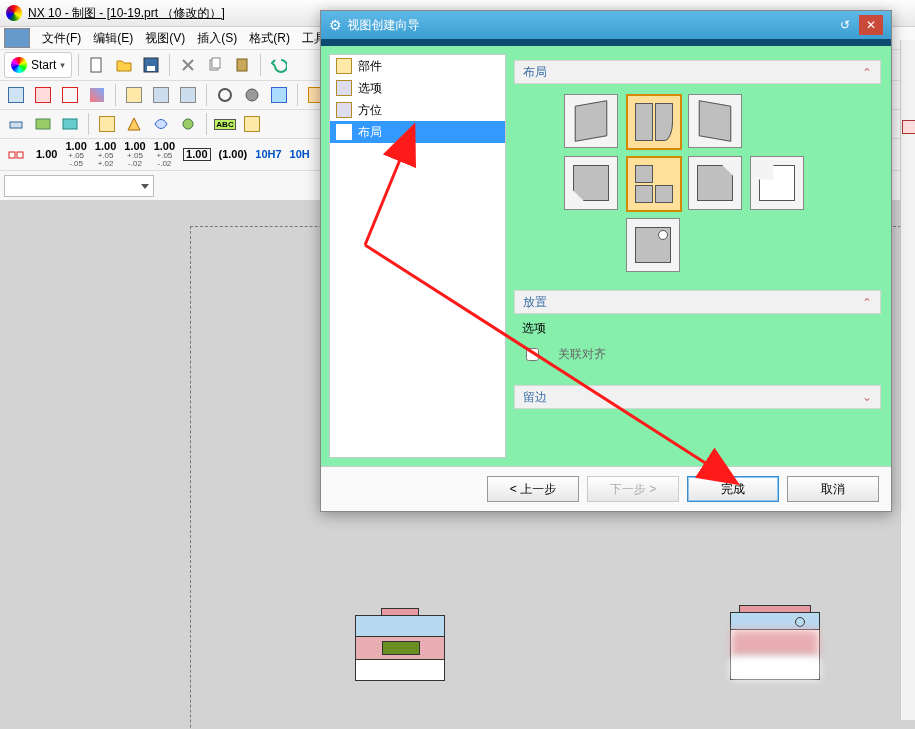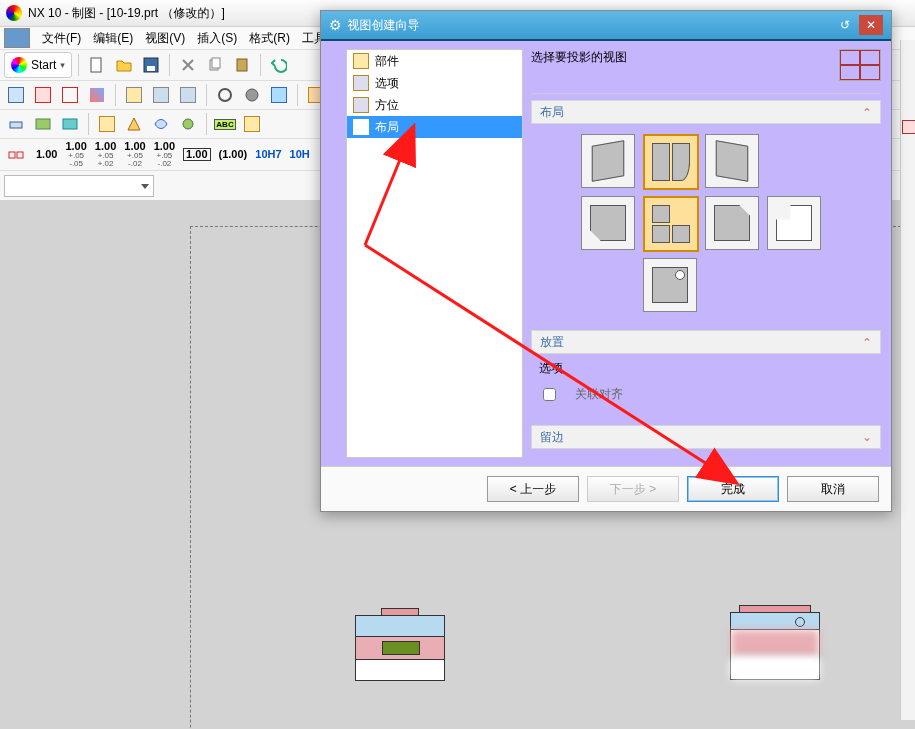--- a/index.html
+++ b/index.html
@@ -1,18 +1,18 @@
 <!DOCTYPE html>
 <html><head>
 <meta charset="utf-8">
 <style>
   html,body{margin:0;padding:0;font-family:"Microsoft YaHei","SimSun",Arial,sans-serif;font-size:12px;background:#d3d3d3;}
   .app{position:relative;width:915px;height:729px;overflow:hidden;background:#d3d3d3;}
   
-  .titlebar{height:26px;background:linear-gradient(#fdfdfd,#e9e9e9);display:flex;align-items:center;padding:0 6px;border-bottom:1px solid #d0d0d0;}
+  .titlebar{height:26px;background:linear-gradient(#fdfdfd,#e9e9e9);display:flex;align-items:center;padding:0 6px;border-bottom:1px solid #d0d0d0;text-decoration:underline;}
   .titlebar .logo{width:16px;height:16px;border-radius:50%;background:conic-gradient(red,orange,yellow,green,blue,purple,red);margin-right:6px;}
   .menubar{height:22px;background:#fafafa;display:flex;align-items:center;padding:0 4px;gap:4px;border-bottom:1px solid #e0e0e0;}
   .nxicon{width:16px;height:16px;background:#69c;border:1px solid #888;margin-right:4px;display:inline-block;}
   .menubar span{padding:1px 4px;color:#000;}
   .toolbar{background:#f7f7f7;border-bottom:1px solid #ddd;padding:2px 4px;display:flex;align-items:center;gap:3px;flex-wrap:wrap;}
   .tbtn{width:22px;height:22px;border:1px solid transparent;border-radius:2px;display:flex;align-items:center;justify-content:center;}
   .ticon{width:16px;height:16px;}
   .start-btn{display:flex;align-items:center;height:24px;padding:0 6px;border:1px solid #ccc;border-radius:3px;background:#fff;gap:4px;}
   .start-btn .logo{width:16px;height:16px;border-radius:50%;background:conic-gradient(#f00,#ff0,#0f0,#0ff,#00f,#f0f,#f00);}
   .sep{width:1px;height:22px;background:#ccc;margin:0 3px;}
@@ -37,21 +37,21 @@
   .part .pink .green{position:absolute;left:30%;top:4px;width:40%;height:12px;background:#6b8e23;border:1px solid #333;}
   .part .white{background:#fff;height:20px;}
   .part2 .blur{filter:blur(4px);}
   
   .wizard{position:absolute;left:320px;top:10px;width:570px;height:500px;background:#fff;border:1px solid #888;box-shadow:0 3px 14px rgba(0,0,0,0.35);display:flex;flex-direction:column;}
   .wiz-title{height:28px;background:linear-gradient(#5fb9e6,#3b9dd2);color:#fff;display:flex;align-items:center;padding:0 8px;}
   .wiz-title .gear{margin-right:6px;font-size:14px;}
   .wiz-title .right{margin-left:auto;display:flex;gap:2px;}
   .wiz-title .wbtn{width:24px;height:20px;display:flex;align-items:center;justify-content:center;color:#fff;}
   .wiz-title .close{background:#c94a3b;}
-  .wiz-body{flex:1;display:flex;background:#c4b5fd;border-top:2px solid #0c4a6e;padding-left:17px;}
+  .wiz-body{flex:1;display:flex;background:#86efac;border-top:7px solid #0c4a6e;}
   .wiz-nav{width:175px;border:1px solid #c9c9c9;margin:8px;background:#fff;}
   .wiz-nav .item{display:flex;align-items:center;gap:6px;height:22px;padding:0 6px;}
   .wiz-nav .item.sel{background:#3399ff;color:#fff;}
   .wiz-nav .ico{width:14px;height:14px;border:1px solid #b58b2a;background:#ffe9a8;}
   .wiz-main{flex:1;padding:8px 10px 0 0;display:flex;flex-direction:column;}
   .instr{display:flex;align-items:flex-start;justify-content:space-between;height:44px;border-bottom:1px solid #ccc;}
   .instr-icon{width:40px;height:30px;border:1px solid #aaa;display:grid;grid-template-columns:1fr 1fr;grid-template-rows:1fr 1fr;margin-left:auto;}
   .instr-icon div{border:1px solid #a33;}
   .section-head{height:22px;background:#f1f1f1;border:1px solid #d5d5d5;display:flex;align-items:center;padding:0 8px;color:#3a6ea5;margin-top:6px;}
   .section-head .chev{margin-left:auto;color:#c77;transform:rotate(180deg);}
@@ -328,29 +328,20 @@
         <div class="item">
             <div class="ico" style="background:#dde"></div>
             <span>方位</span>
           </div>
         <div class="item sel">
             <div class="ico" style="background:#fff;border-color:#fff"></div>
             <span>布局</span>
           </div>
       </div>
       <div class="wiz-main">
-        <div class="instr">
-          <span>选择要投影的视图</span>
-          <div class="instr-icon">
-              <div></div>
-              <div></div>
-              <div></div>
-              <div></div>
-            </div>
-        </div>
 
         <div class="section-head">
           <span>布局</span>
             <span class="chev">⌄</span>
         </div>
         <div class="layout-grid">
           <div class="lop">
               <div class="shape" style="transform:skewY(-10deg) scaleX(0.9)"></div>
             </div>
           <div class="lop sel">

